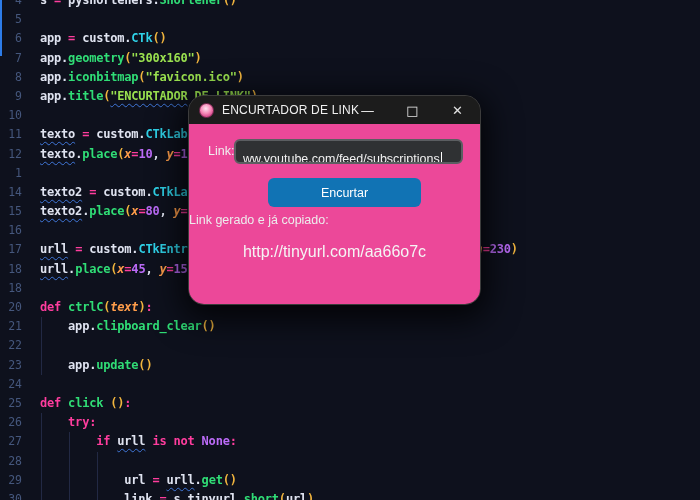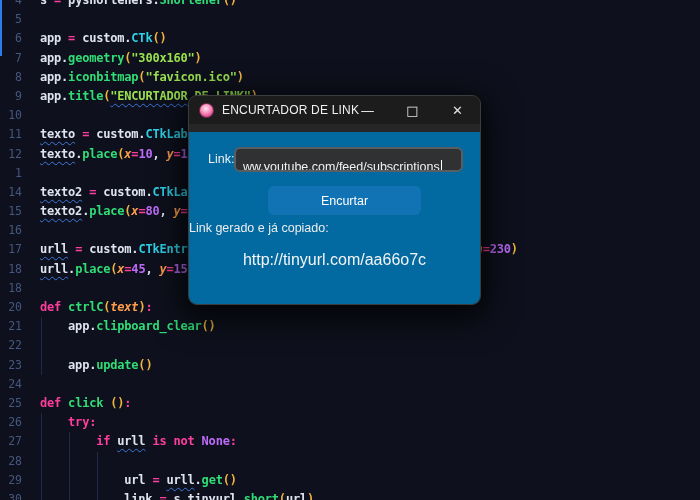--- a/index.html
+++ b/index.html
@@ -22,33 +22,33 @@
   .f { color:#30dd76; }
   .s { color:#9ae14f; }
   .c { color:#2fd2e8; }
   .n { color:#bb6bf7; }
   .b { color:#f1b53e; }
   .p { color:#ff9d4a; font-style:italic; }
   .sq { text-decoration:underline wavy #3f76d8 1px; text-underline-offset:3px; text-decoration-skip-ink:none; }
 
   
   #dialog { position:absolute; left:188px; top:95px; width:293px; height:210px;
-            border-radius:9px; border:1px solid #3c3c3c; background:#262626;
+            border-radius:16px; border:1px solid #3c3c3c; background:#262626;
             box-shadow:0 8px 32px 6px rgba(0,0,0,.78); z-index:5; overflow:hidden; }
   #titlebar { position:absolute; left:0; top:0; width:100%; height:28px; background:#1c1c1c;
               display:flex; align-items:center; }
   .app-ico { width:15px; height:15px; border-radius:50%; margin-left:10px;
              background:radial-gradient(circle at 45% 35%, #ffe3f0 0%, #f78ab8 45%, #d84a8e 75%, #a22a66 100%);
              border:1px solid #7e2c55; }
   .title { margin-left:8px; font-size:12px; color:#f0f0f0; letter-spacing:.2px; }
   #winbtns { position:absolute; right:0; top:0; height:28px; display:flex; }
   .wb { width:45px; height:28px; display:flex; align-items:center; justify-content:center;
         color:#e2e2e2; font-size:13px; font-family:"DejaVu Sans", sans-serif; }
   .wb.min { font-size:14px; }
-  #dlg-body { position:absolute; left:0; top:36px; width:100%; height:182px; background:#0369a1; }
+  #dlg-body { position:absolute; left:0; top:28px; width:100%; height:182px; background:#ec4899; }
   #link-row { position:absolute; left:0; top:15px; width:100%; height:25px; }
   #link-label { position:absolute; left:19px; top:5px; font-size:12.5px; color:#f0f0f0; }
   #link-entry { position:absolute; left:45px; top:0; width:229px; height:25px;
                 background:#2f3133; border:2px solid #5b5e61; border-radius:6px;
                 color:#f2f2f2; font-size:12.5px; line-height:21px; padding:8px 7px;
                 white-space:nowrap; overflow:hidden; }
   .caret { display:inline-block; width:1.5px; height:13px; background:#ffffff; vertical-align:-2px; margin-left:1px; }
   #shorten-btn { position:absolute; left:79px; top:54px; width:153px; height:29px;
                  background:#1173b4; border:none; border-radius:6px; color:#ffffff;
                  font-size:12.5px; font-family:"Liberation Sans", sans-serif; }

